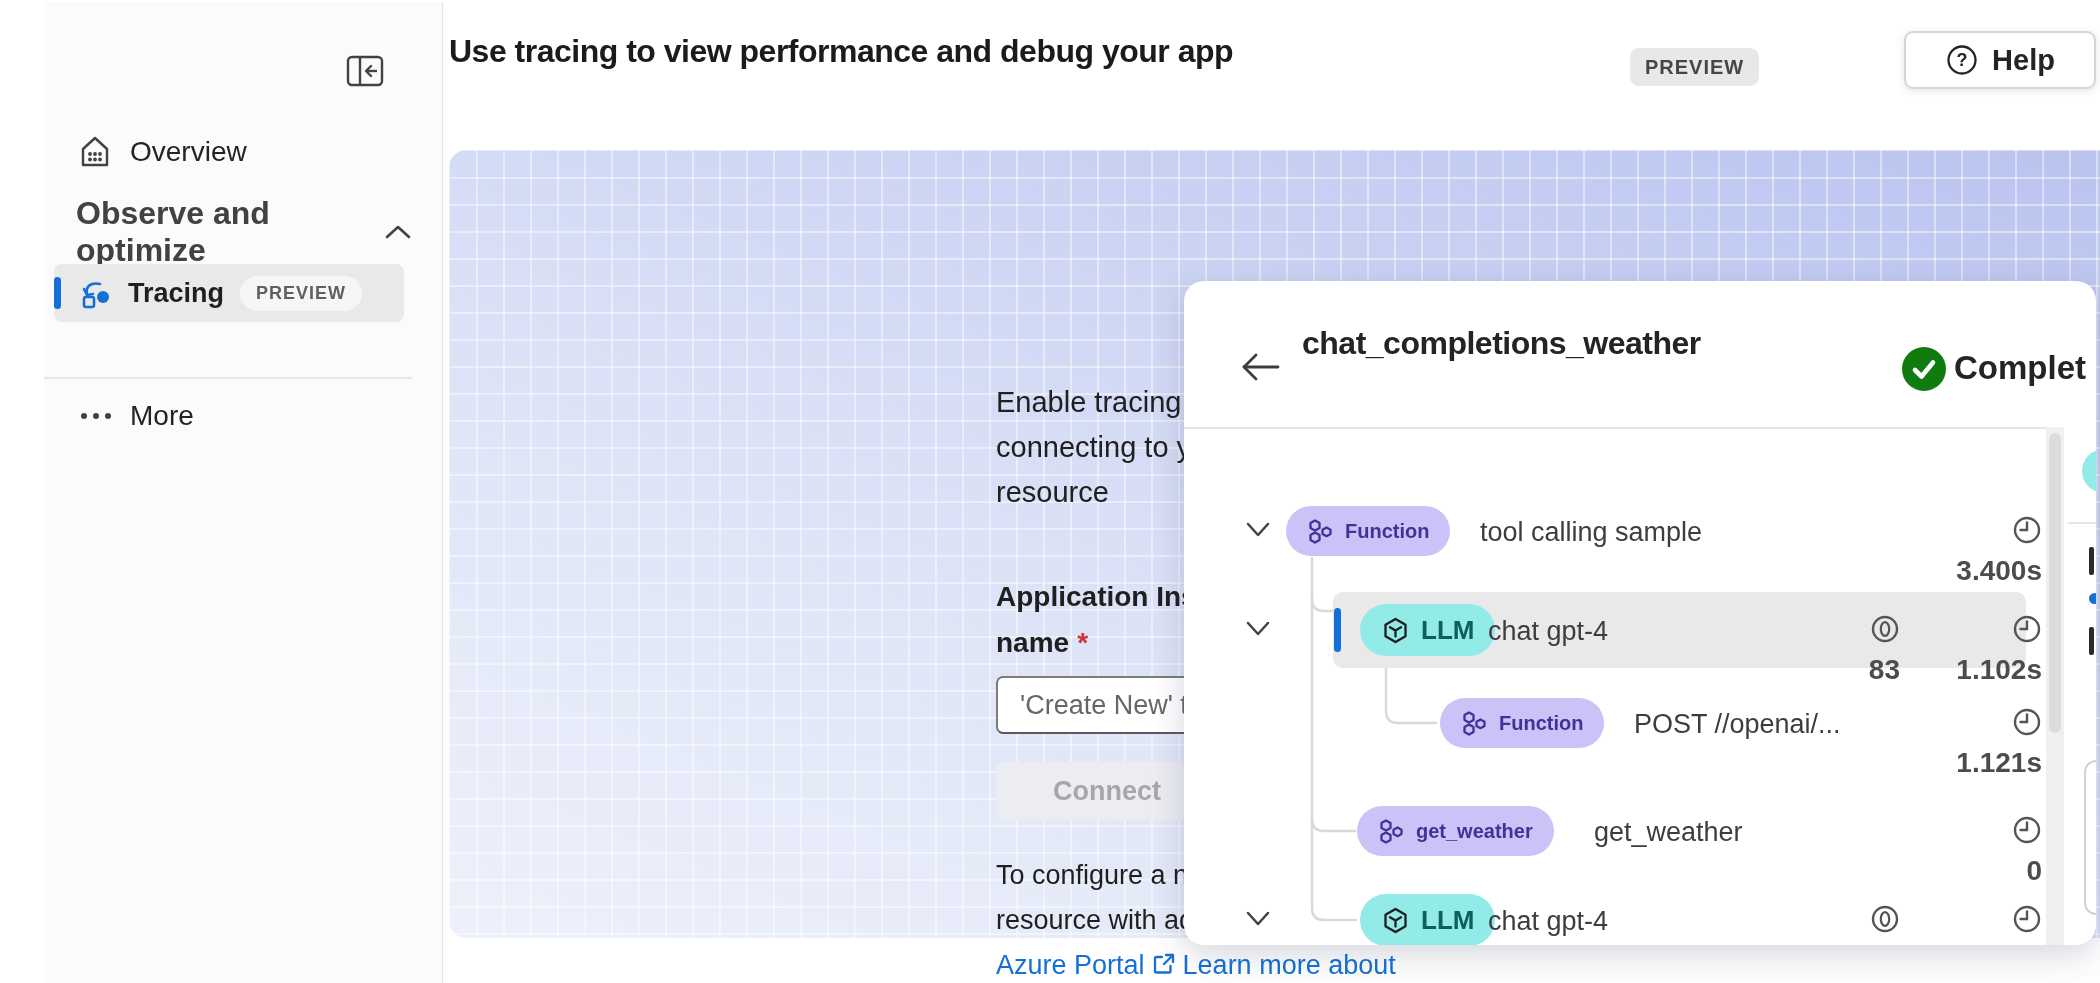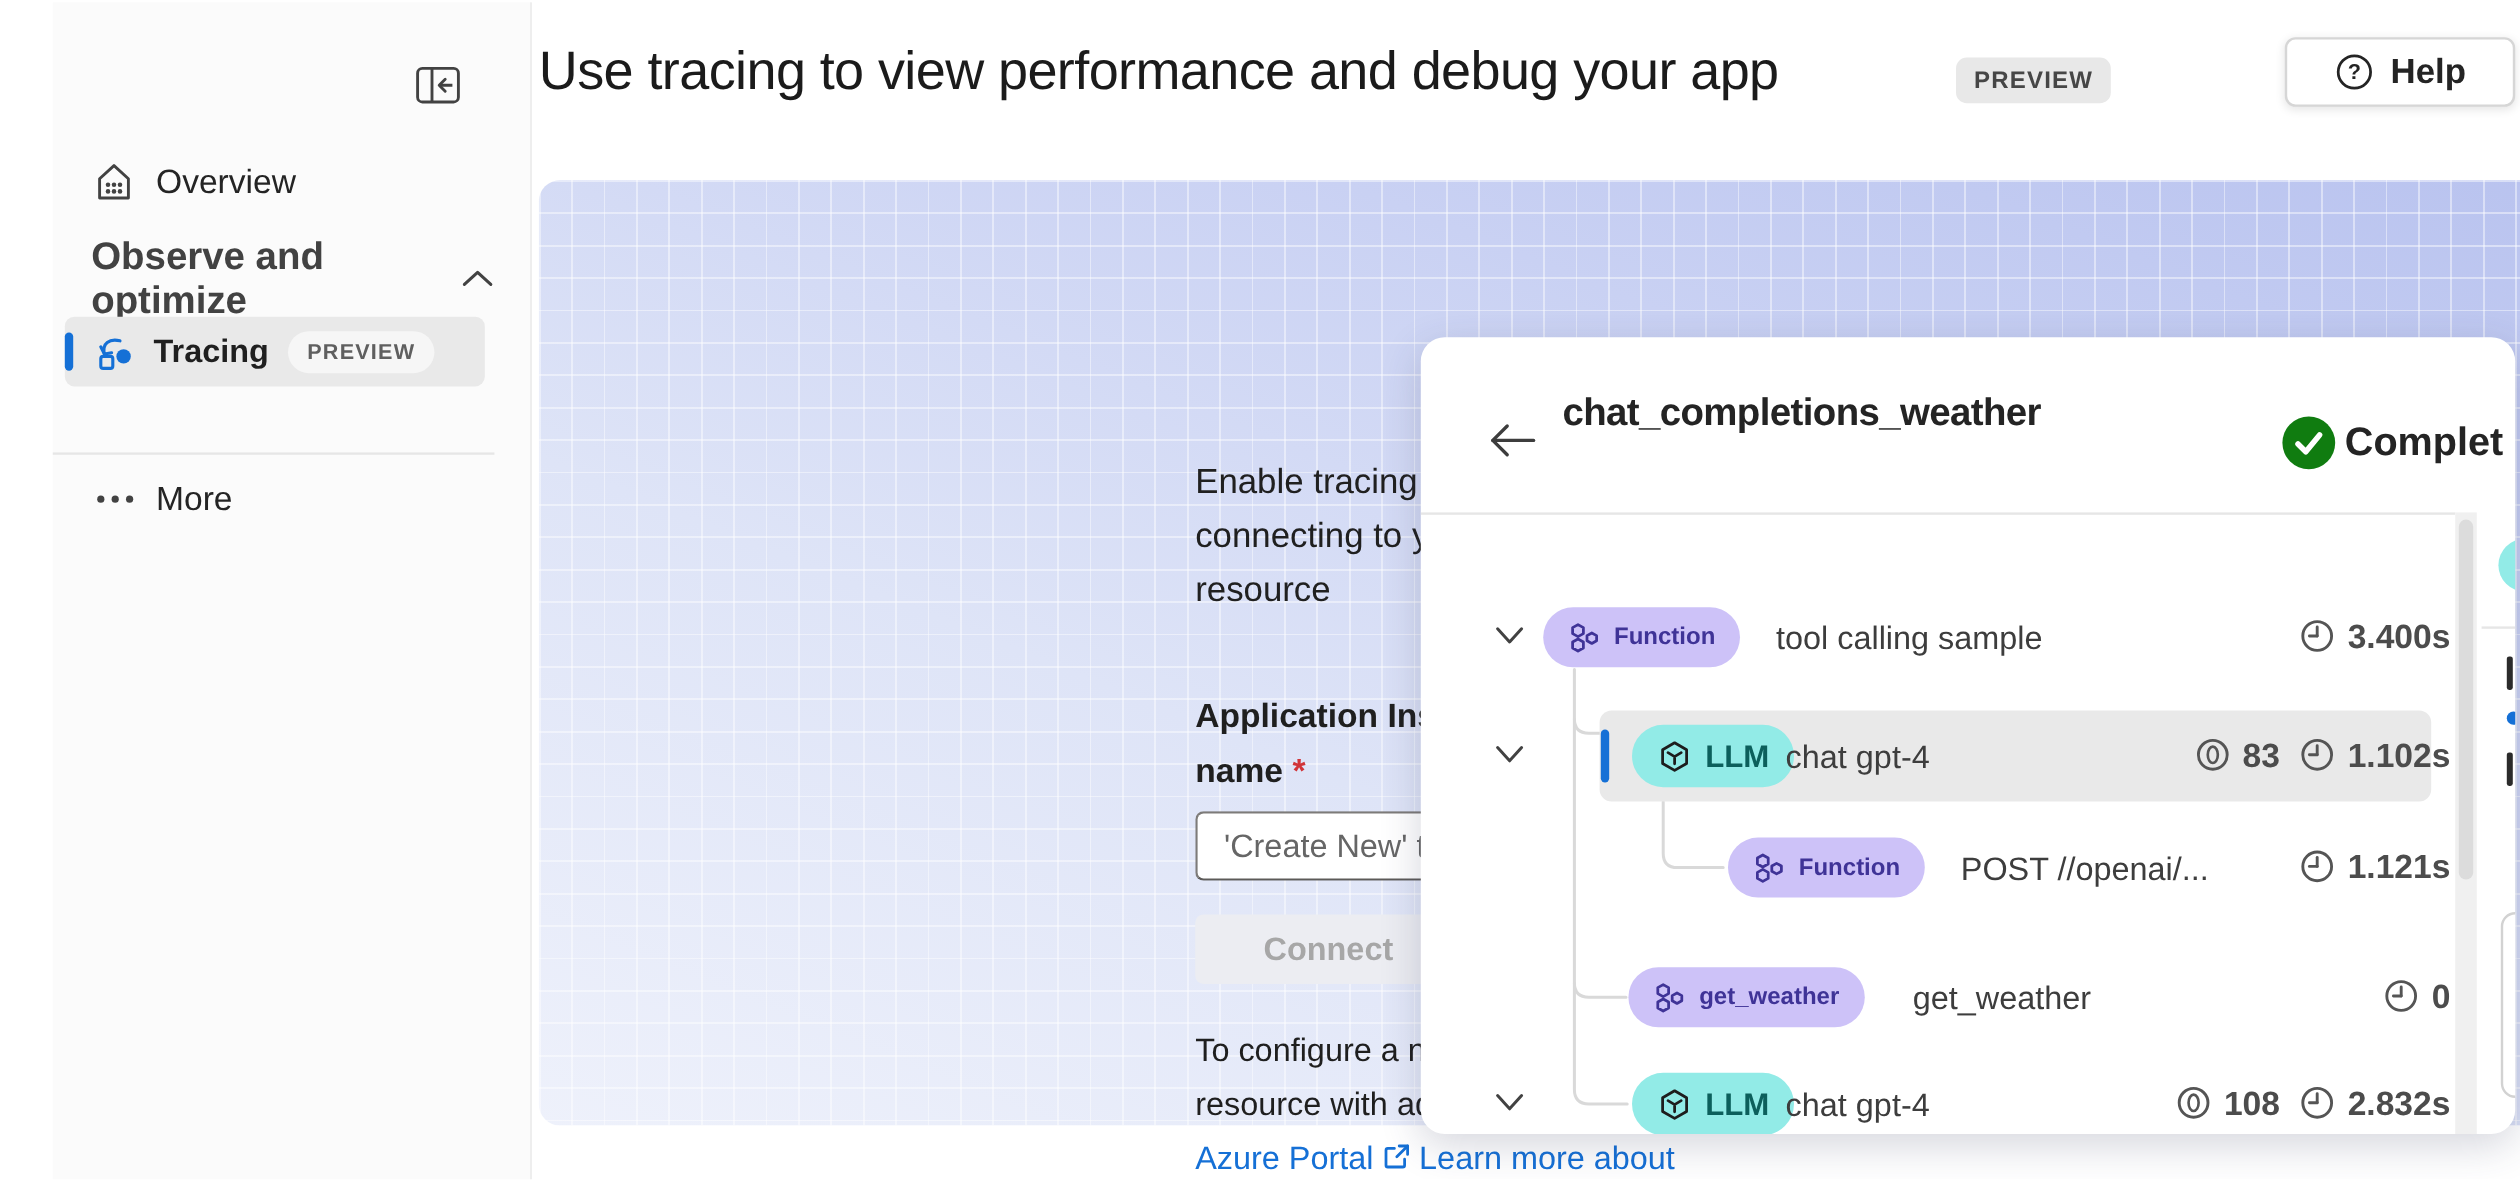--- a/index.html
+++ b/index.html
@@ -25,21 +25,21 @@
   #nav-tracing .selbar { position:absolute; left:0px; top:13px; width:7px; height:32px;
                  border-radius:4px; background:var(--accent); }
   #nav-tracing .lbl { font-size:27px; font-weight:700; color:#1f1f1f; margin-left:14px; }
   .pill { background:#f6f6f6; color:#5f5f5f; border-radius:999px; font-size:18px;
           font-weight:700; letter-spacing:1px; padding:7px 16px; margin-left:16px; }
   #side-divider { position:absolute; left:0; top:375px; width:368px; height:0;
                   border-top:2px solid #e6e6e6; }
   #nav-more { left:34px; top:392px; height:44px; }
 
   
-  #page-title { position:absolute; left:449px; top:33px; font-size:45px; font-weight:400;
+  #page-title { position:absolute; left:449px; top:33px; font-size:32px; font-weight:700;
                 color:#1b1b1b; letter-spacing:-0.5px; }
   #title-preview { position:absolute; left:1630px; top:48px; height:38px; line-height:38px;
                    padding:0 15px; background:#e8e8e8; border-radius:9px; font-size:20px;
                    font-weight:700; letter-spacing:1px; color:#464646; }
   #help-btn { position:absolute; left:1904px; top:31px; width:192px; height:58px;
               background:#fff; border:2px solid #d6d6d6; border-radius:9px;
               box-shadow:0 2px 8px rgba(0,0,0,0.10); display:flex; align-items:center;
               justify-content:center; gap:13px; cursor:pointer; }
   #help-btn .lbl { font-size:29px; font-weight:600; color:#242424; }
 
@@ -86,22 +86,22 @@
   #status-label { position:absolute; left:770px; top:68px; width:132px; overflow:hidden;
                   white-space:nowrap; font-size:33px; font-weight:700; color:#242424; }
   #tree-divider { position:absolute; left:0; top:146px; width:862px; height:0;
                   border-top:2px solid #e6e6e6; }
   .chev { position:absolute; cursor:pointer; }
   .badge { position:absolute; display:flex; align-items:center; gap:11px; border-radius:999px;
            padding:0 21px; font-weight:700; cursor:pointer; }
   .badge.func { background:#cdc2f8; color:#3f3397; font-size:20px; }
   .badge.llm  { background:#92ebe7; color:#0c5f5c; font-size:26px; }
   .row-label { position:absolute; font-size:27px; color:#3d3d3d; white-space:nowrap; }
-  .metric { position:absolute; display:flex; align-items:flex-start; gap:10px; font-size:28px;
-            font-weight:600; color:#4c4c4c; }
+  .metric { position:absolute; display:flex; align-items:flex-end; gap:10px; font-size:28px;
+            font-weight:600; color:#4c4c4c;flex-direction:column; }
   #sel-row { position:absolute; left:149px; top:311px; width:693px; height:76px;
              background:#e9e9e9; border-radius:10px; cursor:pointer; }
   #sel-row .selbar { position:absolute; left:1px; top:16px; width:7px; height:44px;
              border-radius:4px; background:var(--accent); }
   #scroll-track { position:absolute; left:862px; top:146px; width:18px; height:518px;
                   background:#f0f0f0; cursor:pointer; }
   #scroll-thumb { position:absolute; left:3px; top:6px; width:12px; height:300px;
                   border-radius:6px; background:#dcdcdc; }
   
   #detail-divider { position:absolute; left:884px; top:241px; width:28px; height:0;

